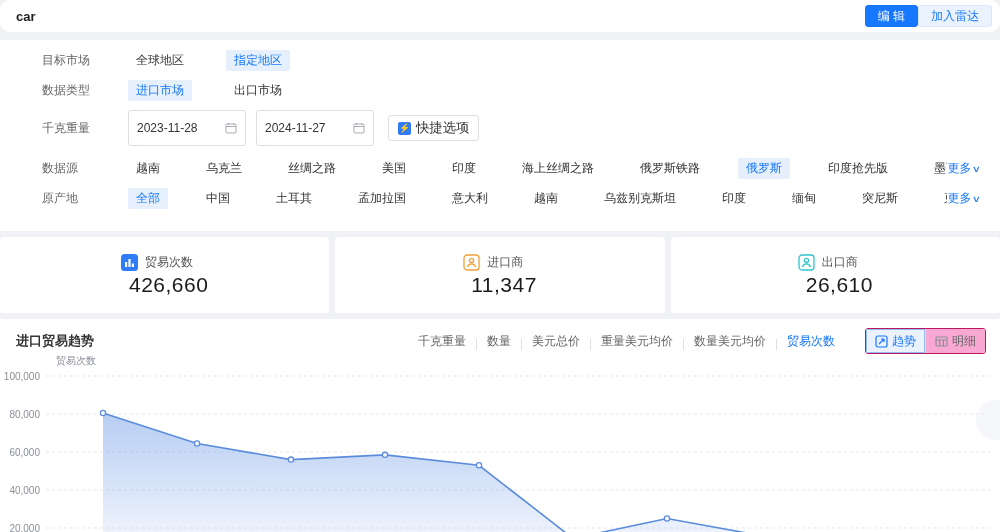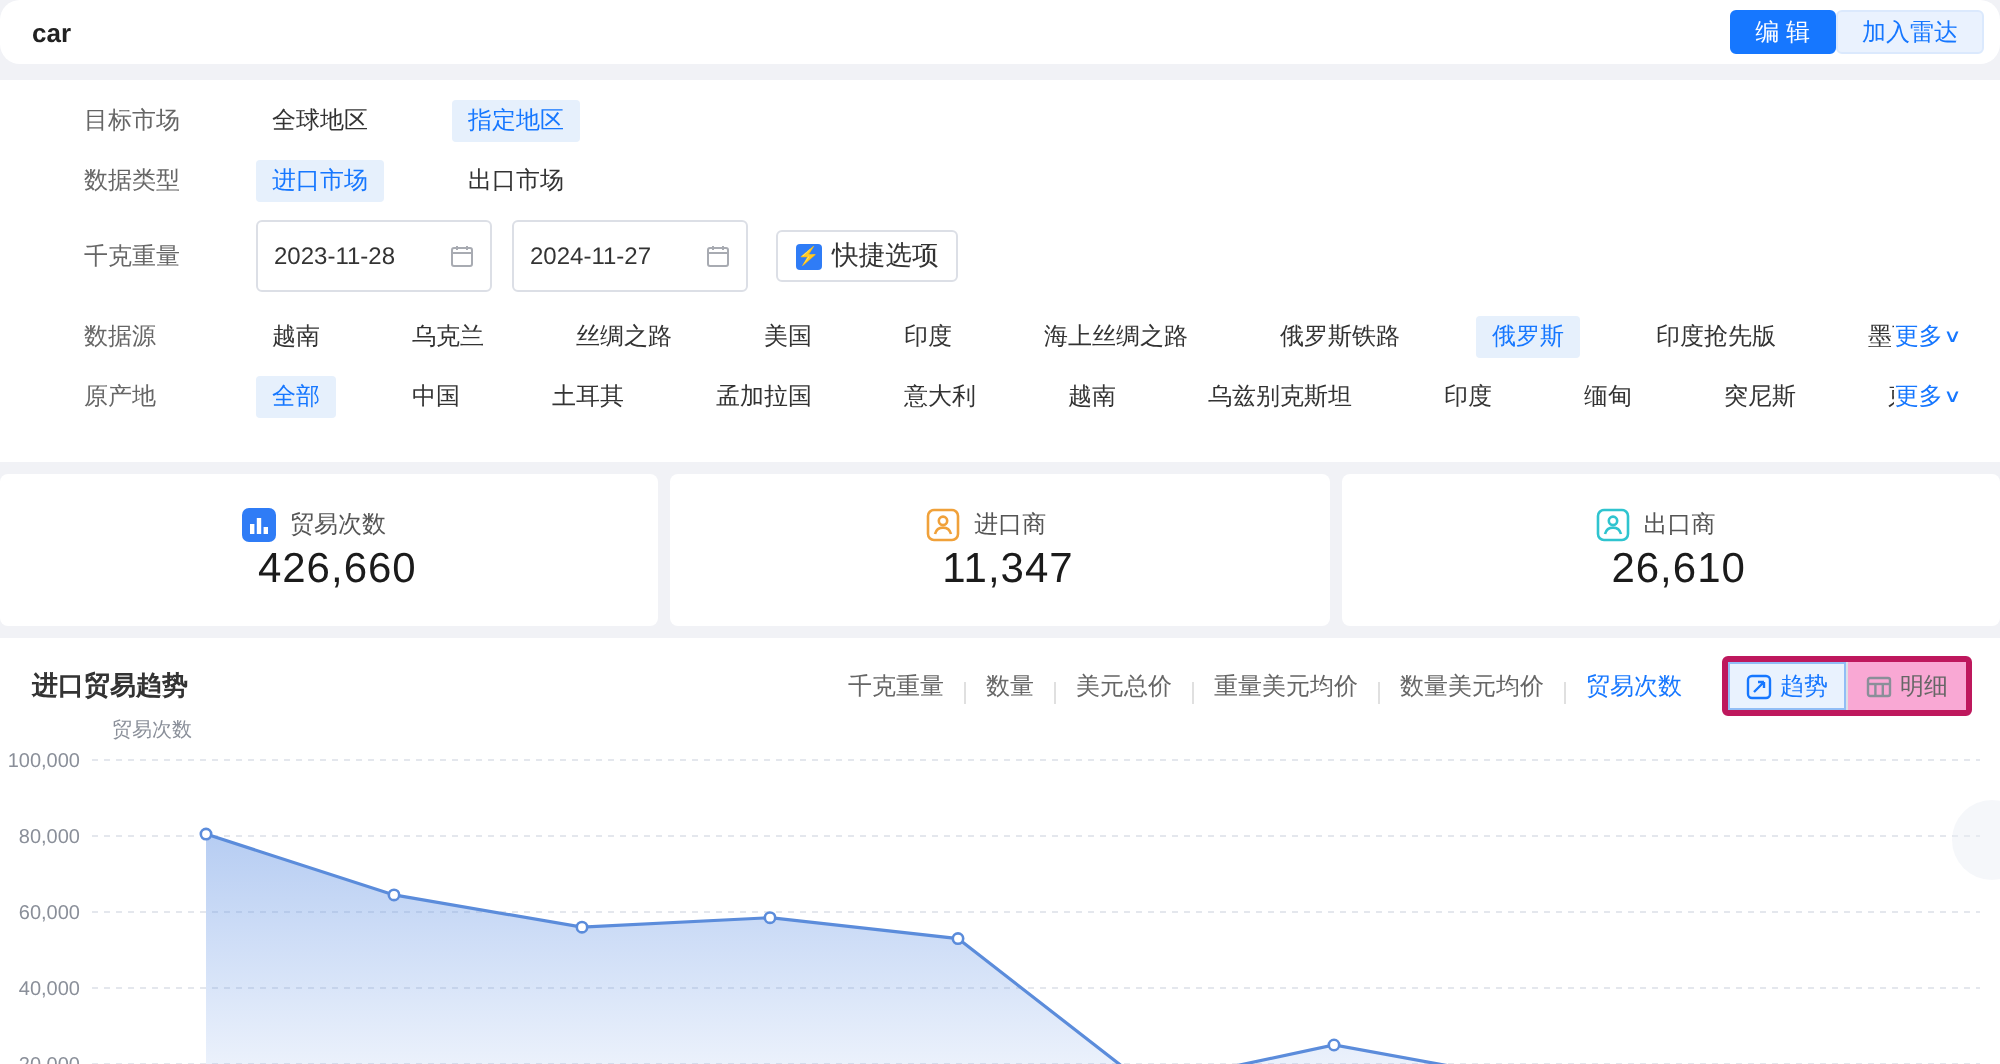--- a/index.html
+++ b/index.html
@@ -42,21 +42,21 @@
   .stat-value { font-size:21px; color:#1b1b1b; margin-left:8px; margin-top:2px; letter-spacing:.5px; }
 
   
   .chart-card { background:#fff; margin-top:6px; height:264px; padding-top:9px; }
   .chart-head { display:flex; align-items:center; padding:0 14px 0 16px; }
   .chart-title { font-size:13px; font-weight:600; color:#333; }
   .metrics { margin-left:auto; display:flex; align-items:flex-end; }
   .metric { color:#666; cursor:pointer; padding:0 10px; white-space:nowrap; }
   .metric.sel { color:#1677ff; }
   .mdiv { width:1px; height:11px; background:#e0e0e0; }
-  .seg { display:flex; margin-left:10px; border:3px solid #be185d; border-radius:3px; overflow:hidden; }
+  .seg { display:flex; margin-left:20px; border:1px solid #be185d; border-radius:3px; overflow:hidden; }
   .seg-btn { display:flex; align-items:center; gap:4px; height:24px; padding:0 9px; background:#f9a8d4; color:#666; cursor:pointer; }
   .seg-btn.sel { background:#e9f2fe; color:#1677ff; box-shadow:inset 0 0 0 1px #91bdf6; }
   .seg-btn + .seg-btn { border-left:1px solid #dcdfe6; }
 
   svg text { font-family:"Liberation Sans","DejaVu Sans",sans-serif; }
 
   .float-widget { position:fixed; right:-16px; top:400px; width:40px; height:40px; border-radius:50%; background:#e9edf5; opacity:.45; }
 </style>
 </head>
 <body>

